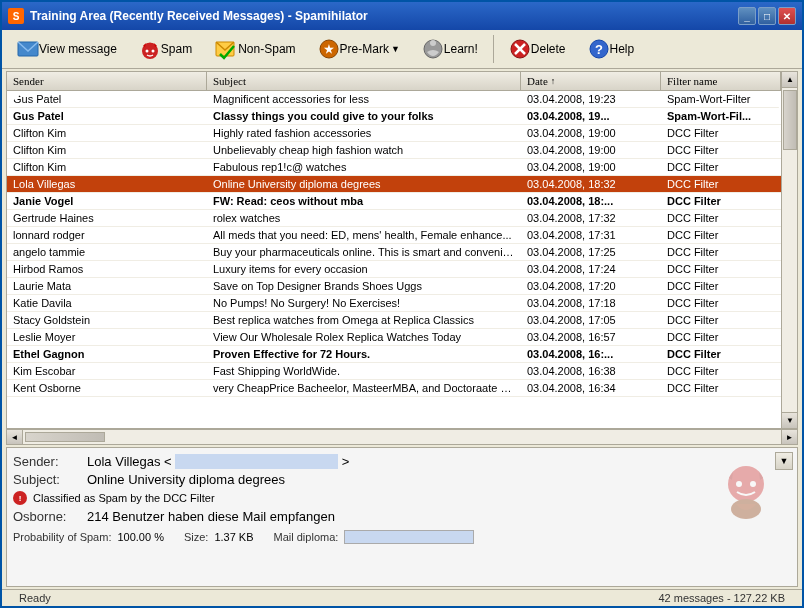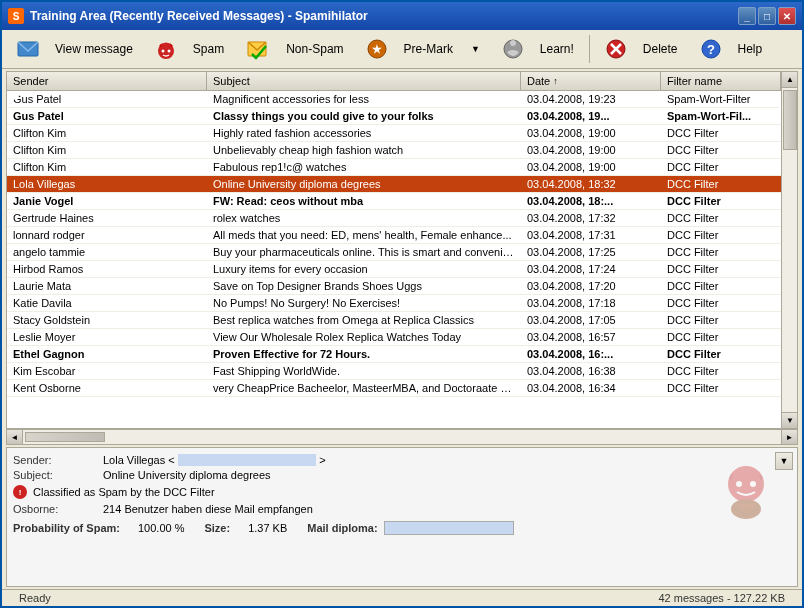--- a/index.html
+++ b/index.html
@@ -58,21 +58,21 @@
       border-bottom: 1px solid #aca899;
       padding: 4px 6px;
       display: flex;
       align-items: center;
       gap: 4px;
     }
 
     .tool-btn {
       display: flex;
       align-items: center;
-      gap: 16px;
+      gap: 0;
       padding: 3px 8px;
       background: transparent;
       border: 1px solid transparent;
       cursor: pointer;
       font-size: 12px;
       border-radius: 3px;
     }
 
     .toolbar-sep {
       width: 1px;
@@ -107,20 +107,21 @@
 
     .list-header-cell {
       padding: 3px 6px;
       border-right: 1px solid #aca899;
       font-weight: normal;
       cursor: pointer;
       user-select: none;
       display: flex;
       align-items: center;
       gap: 3px;
+      font-family: Liberation Serif, serif;
     }
 
     .list-body {
       overflow-y: auto;
       flex: 1;
       border-radius: 27px;
     }
 
     .list-row {
       display: grid;
@@ -151,23 +152,23 @@
       background: #f5f5f5;
       border: 1px solid #aca899;
       margin: 2px 4px 2px 4px;
       padding: 6px;
       min-height: 140px;
       position: relative;
     }
 
     .preview-row {
       display: flex;
-      gap: 20px;
+      gap: 4px;
       margin-bottom: 3px;
-      font-size: 11px;
+      font-size: 13px;
     }
 
     .preview-label {
       color: #333;
       min-width: 70px;
       font-weight: normal;
     }
 
     .preview-value {
       color: #000;
@@ -189,22 +190,22 @@
       margin-top: 6px;
       font-size: 11px;
     }
 
     .stat-group {
       display: flex;
       align-items: center;
       gap: 6px;
     }
 
-    .stat-label { color: #333; font-weight: bold; }
-    .stat-value { color: #000; margin-left: 12px; }
+    .stat-label { color: #333; font-weight: normal; }
+    .stat-value { color: #000; }
 
     .expand-btn {
       position: absolute;
       right: 4px;
       top: 4px;
       width: 18px; height: 18px;
       border: 1px solid #aca899;
       background: linear-gradient(to bottom, #f0ede4, #d8d4c8);
       cursor: pointer;
       font-size: 9px;

